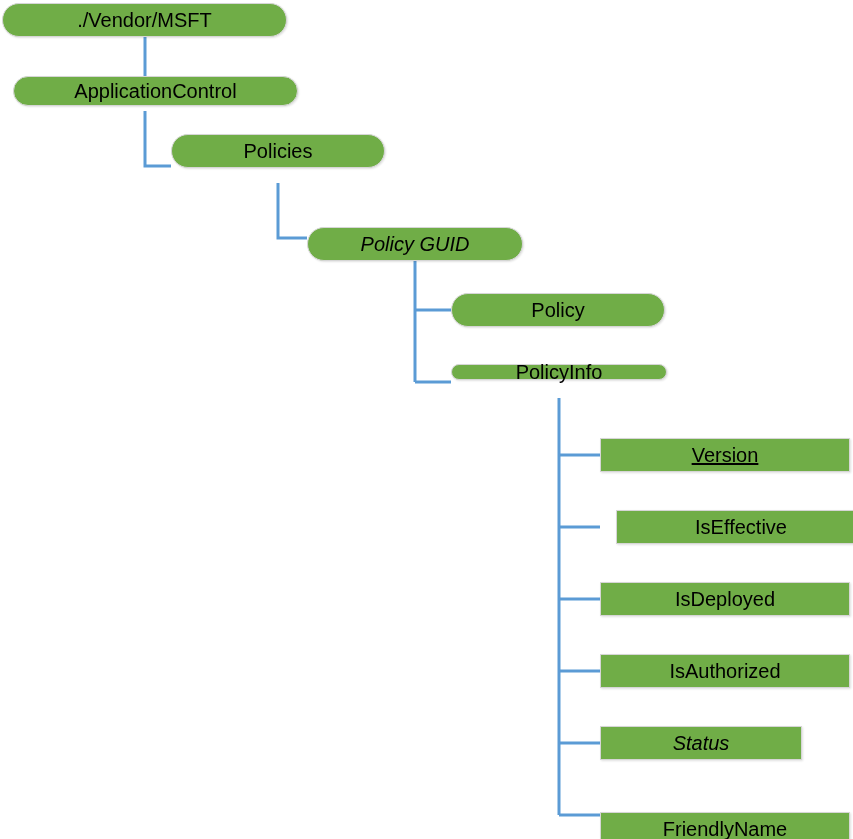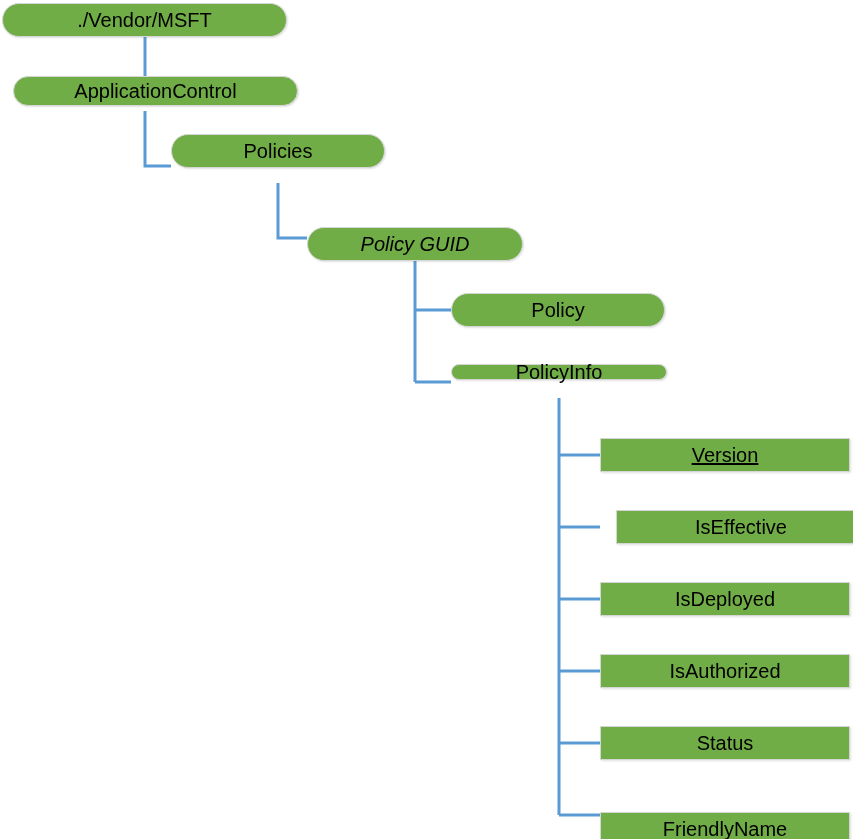--- a/index.html
+++ b/index.html
@@ -96,21 +96,21 @@
   </div>
 
   <div class="node rect" style="left:600px; top:582px; width:250px; height:34px;">
     <span>IsDeployed</span>
   </div>
 
   <div class="node rect" style="left:600px; top:654px; width:250px; height:34px;">
     <span>IsAuthorized</span>
   </div>
 
-  <div class="node rect" style="left:600px; top:726px; width:250px; height:34px;">
+  <div class="node rect" style="left:600px; top:726px; width:202px; height:34px;font-style:italic;">
     <span>Status</span>
   </div>
 
   <div class="node rect" style="left:600px; top:812px; width:250px; height:34px;">
     <span>FriendlyName</span>
   </div>
 
 </div>
 
 </body></html>

